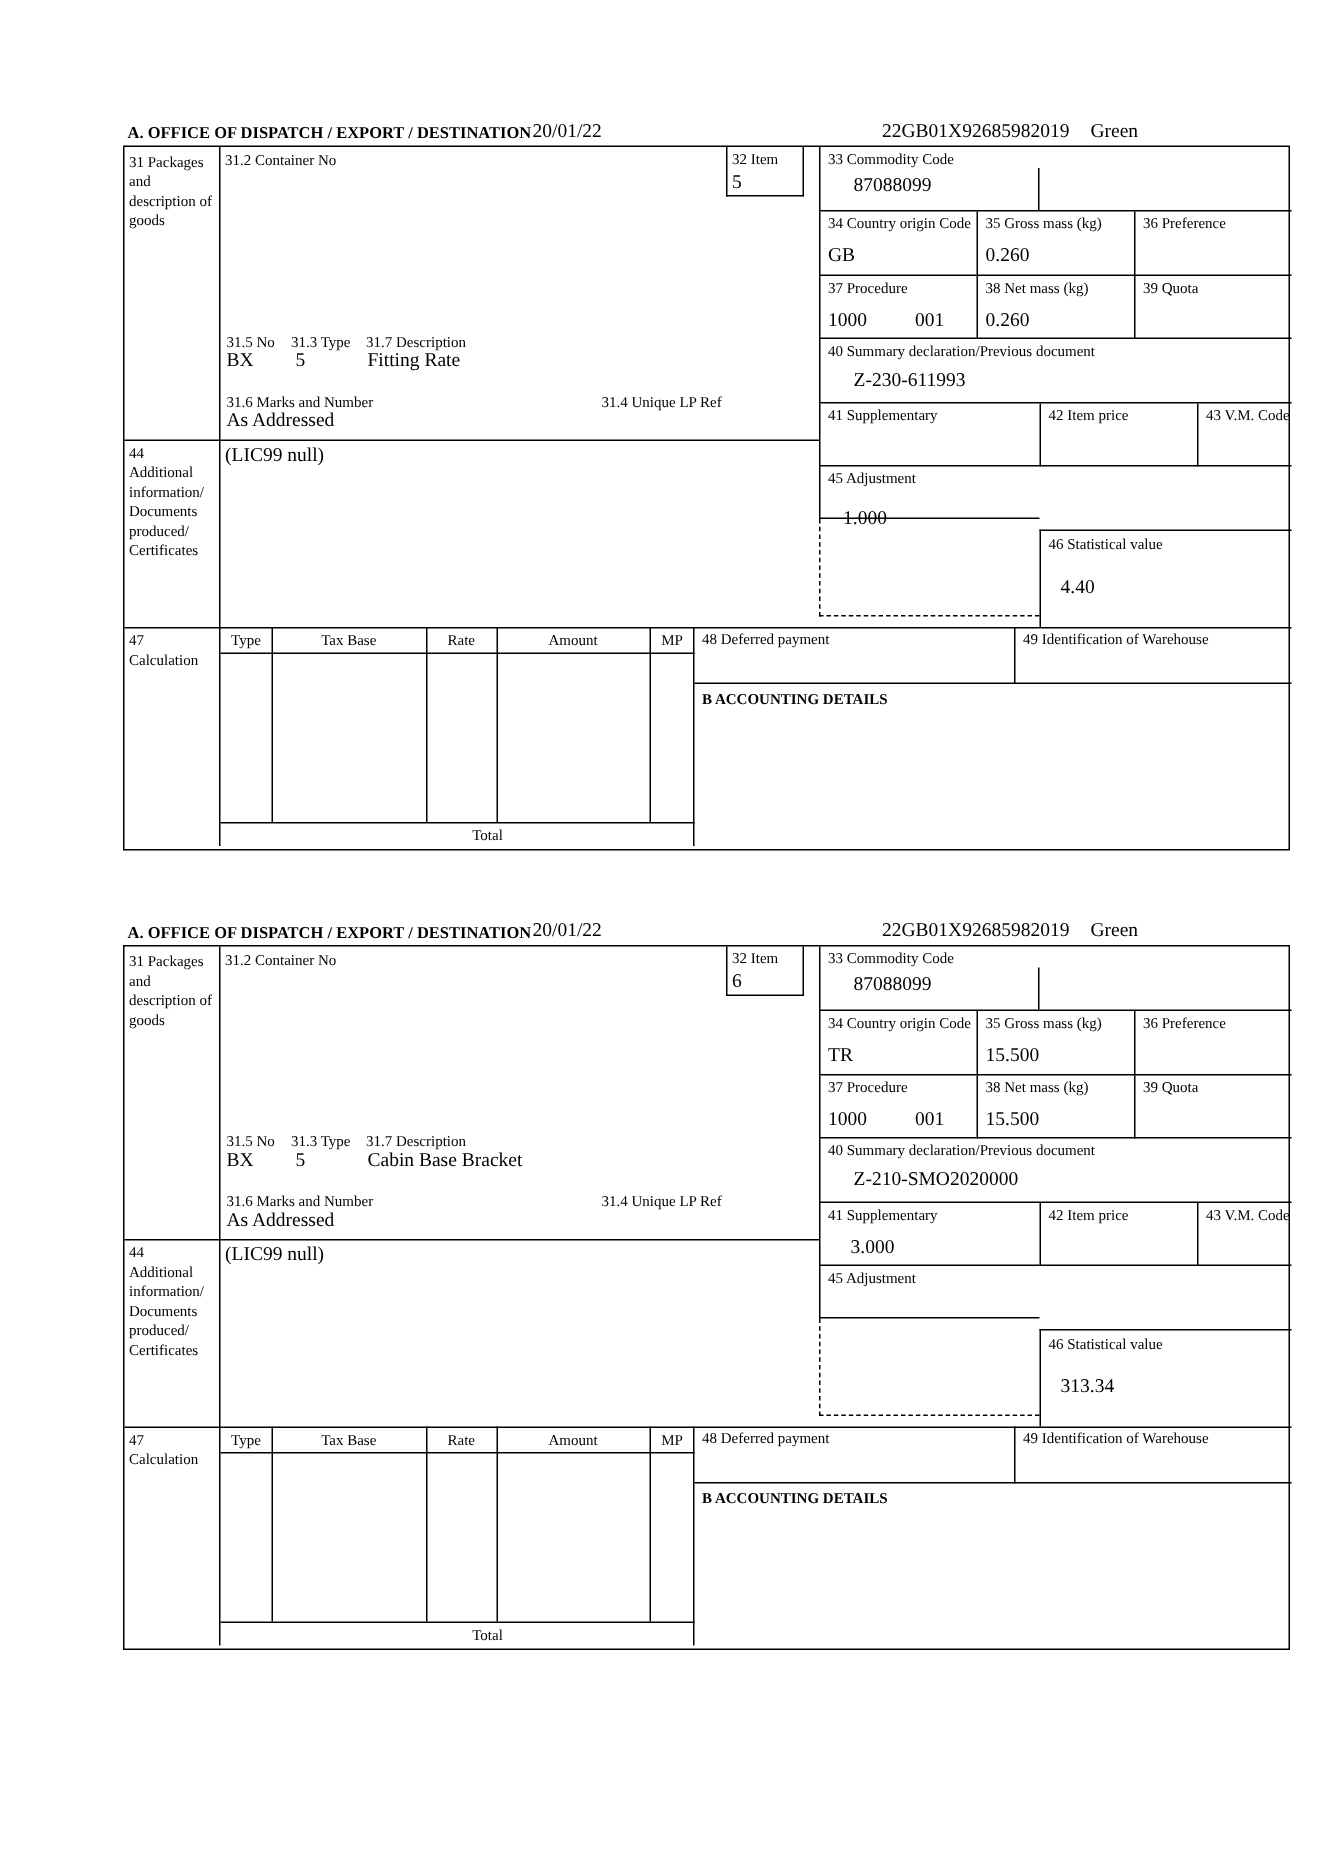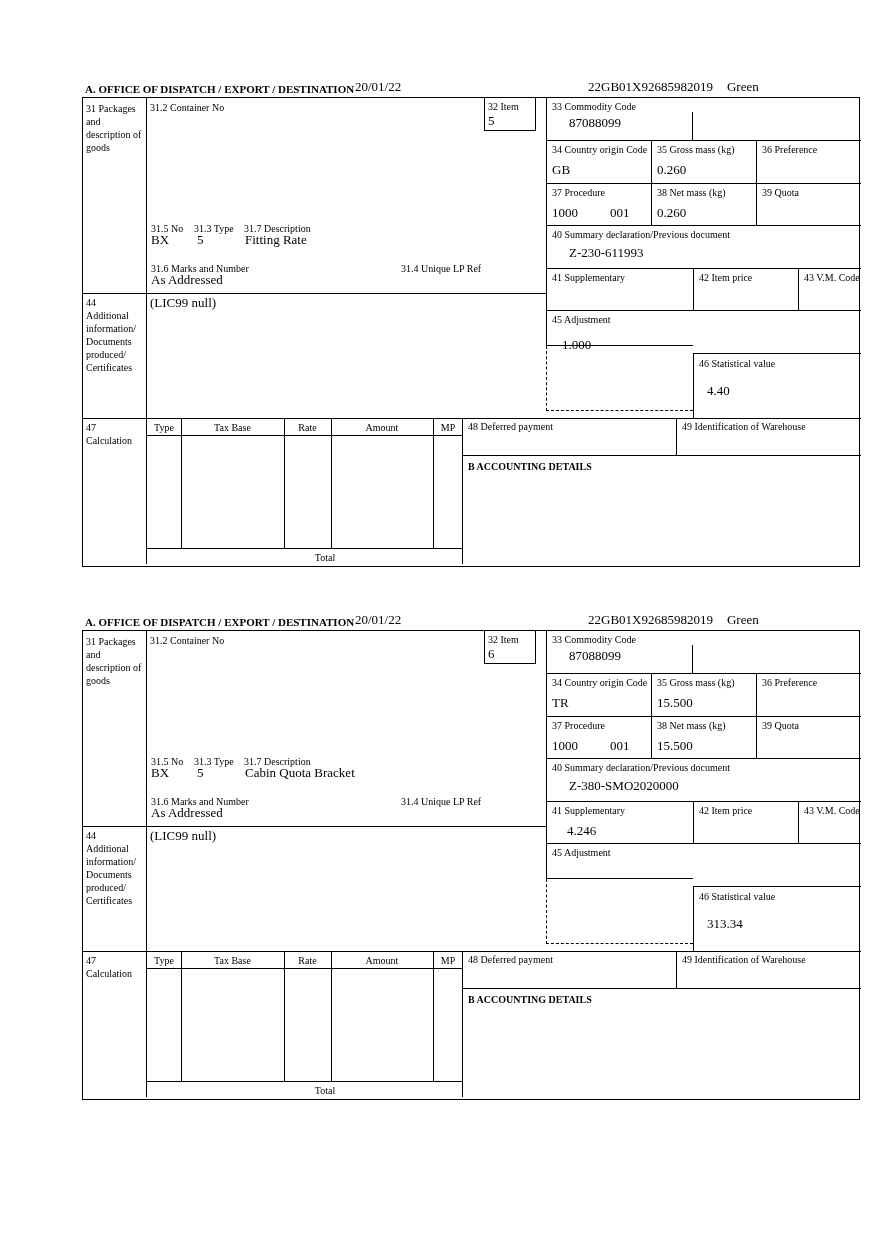--- a/index.html
+++ b/index.html
@@ -200,37 +200,37 @@
       <div class="cell" style="left:568px; top:86px; width:105px; height:42px;">
         <div class="lbl">38 Net mass (kg)</div>
         <div class="val">15.500</div>
       </div>
       <div class="cell" style="left:673px; top:86px; width:105px; height:42px;">
         <div class="lbl">39 Quota</div>
       </div>
 
       <div class="cell" style="left:463px; top:128px; width:315px; height:43px;">
         <div class="lbl">40 Summary declaration/Previous document</div>
-        <div class="val" style="left:22px; top:20px;">Z-380-SMO2020000</div>
+        <div class="val" style="left:22px; top:20px;">Z-210-SMO2020000</div>
       </div>
 
       <div class="abs lbl" style="left:68px; top:124px;">31.5 No</div>
       <div class="abs lbl" style="left:111px; top:124px;">31.3 Type</div>
       <div class="abs lbl" style="left:161px; top:124px;">31.7 Description</div>
       <div class="abs val" style="left:68px; top:135px;">BX</div>
       <div class="abs val" style="left:114px; top:135px;">5</div>
-      <div class="abs val" style="left:162px; top:135px;">Cabin Quota Bracket</div>
+      <div class="abs val" style="left:162px; top:135px;">Cabin Base Bracket</div>
 
       <div class="abs lbl" style="left:68px; top:164px;">31.6 Marks and Number</div>
       <div class="abs lbl" style="left:318px; top:164px;">31.4 Unique LP Ref</div>
       <div class="abs val" style="left:68px; top:175px;">As Addressed</div>
 
       <div class="cell" style="left:463px; top:171px; width:147px; height:42px;">
         <div class="lbl">41 Supplementary</div>
-        <div class="val" style="left:20px; top:22px;">4.246</div>
+        <div class="val" style="left:20px; top:22px;">3.000</div>
       </div>
       <div class="cell" style="left:610px; top:171px; width:105px; height:42px;">
         <div class="lbl">42 Item price</div>
       </div>
       <div class="cell" style="left:715px; top:171px; width:63px; height:42px;">
         <div class="lbl">43 V.M. Code</div>
       </div>
 
       <div class="abs val" style="left:67px; top:198px;">(LIC99 null)</div>
 

